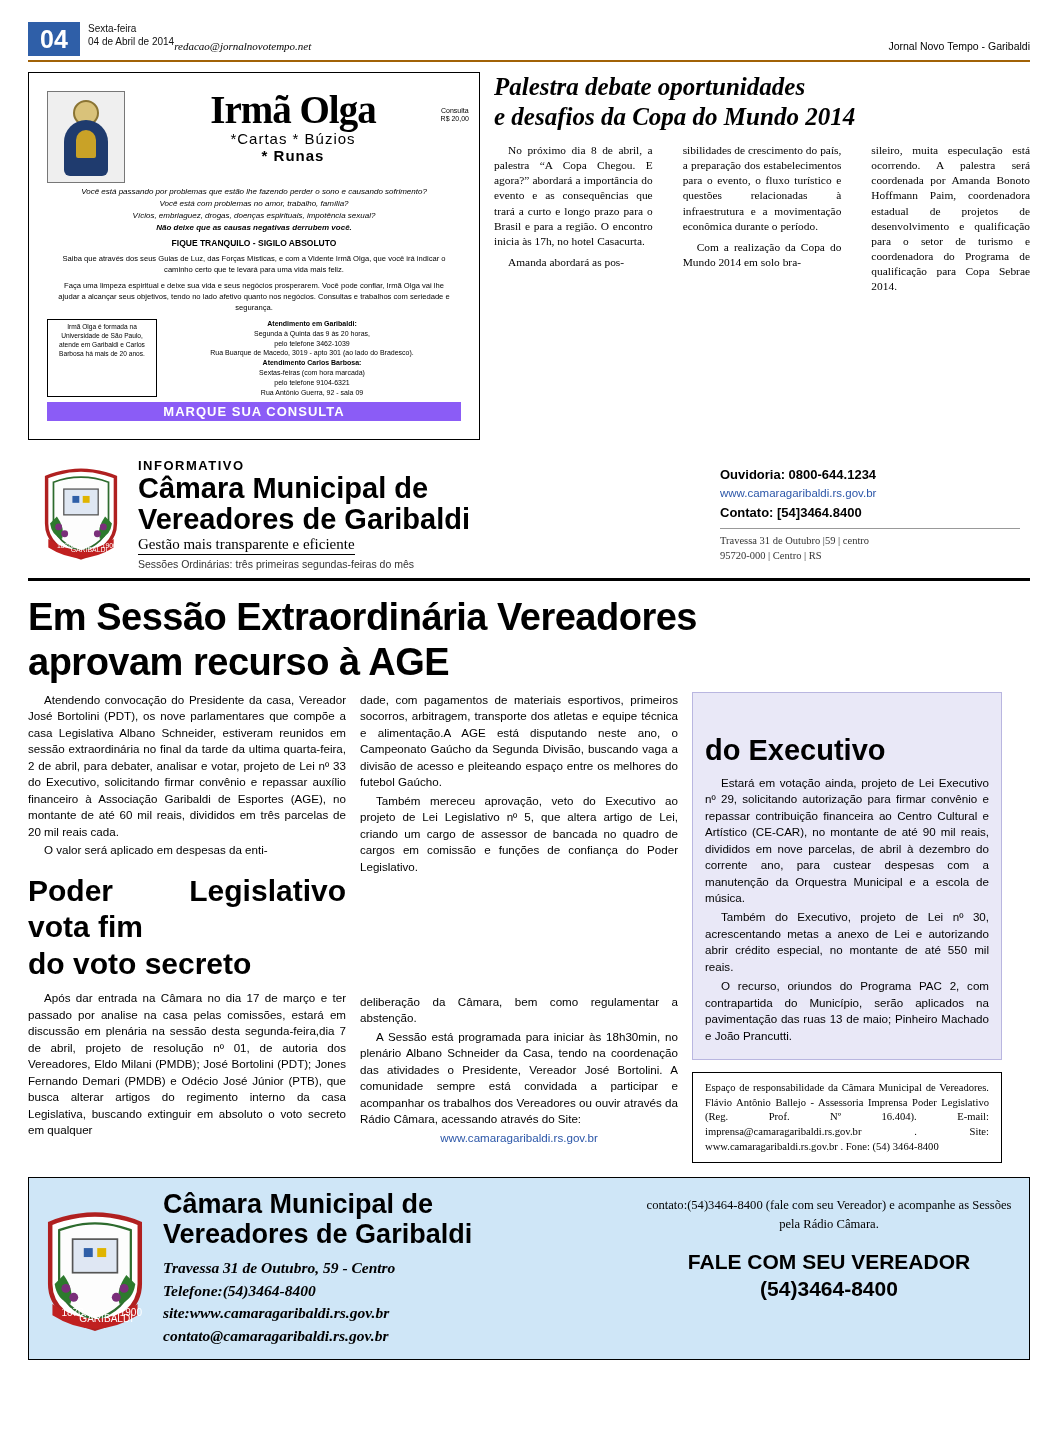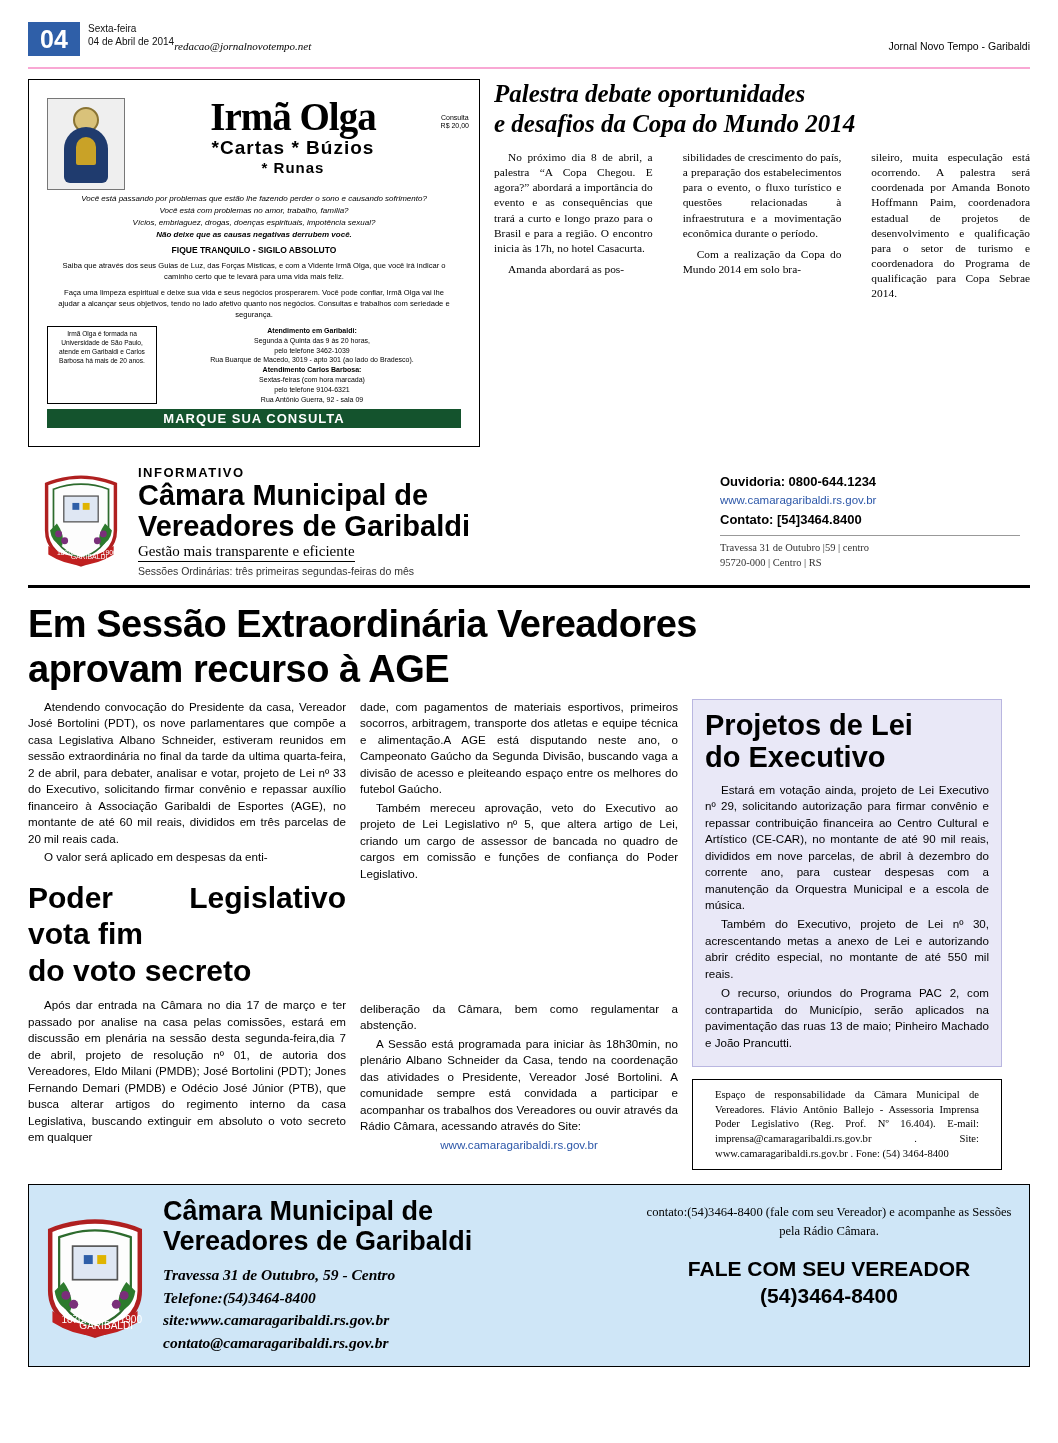--- a/index.html
+++ b/index.html
@@ -8,21 +8,21 @@
     width:1058px; height:1443px;
     background:#ffffff;
     font-family:"Liberation Sans", sans-serif;
     color:#000;
     position:relative;
     overflow:hidden;
   }
   .page { position:relative; width:1058px; height:1443px; padding:22px 28px; }
 
   
-  .masthead { display:flex; align-items:flex-start; border-bottom:2px solid #f9a8d4; padding-bottom:11px; }
+  .masthead { display:flex; align-items:flex-start; border-bottom:2px solid #a16207; padding-bottom:4px; }
   .folio-box { width:52px; height:34px; background:#2f5fa8; color:#fff; font-size:25px; font-weight:bold;
                display:flex; align-items:center; justify-content:center; font-family:"Liberation Sans",sans-serif; }
   .folio-date { margin-left:8px; line-height:1.25; font-size:10px; color:#111; padding-top:1px; }
   .masthead-mid { flex:1; font-family:"Liberation Serif", serif; font-size:11px; font-style:italic; padding-top:18px; }
   .masthead-right { font-size:10.5px; padding-top:18px; text-align:right; width:210px; }
 
   
   .topzone { display:flex; gap:14px; margin-top:10px; }
 
   
@@ -30,30 +30,30 @@
   .ad-head { display:flex; align-items:flex-start; }
   .ad-saint { width:78px; height:92px; background:#efefef; border:1px solid #777; position:relative; overflow:hidden; }
   .ad-saint .halo { position:absolute; left:50%; top:8px; width:26px; height:26px; margin-left:-13px; border-radius:50%;
                     background:#d9c27a; border:2px solid #8a7433; }
   .ad-saint .robe { position:absolute; left:50%; top:28px; margin-left:-22px; width:44px; height:56px;
                     background:#1f3b6e; border-radius:22px 22px 6px 6px; }
   .ad-saint .robe:after { content:""; position:absolute; left:50%; top:10px; margin-left:-10px; width:20px;height:28px;
                     background:#c9a227; border-radius:10px 10px 2px 2px; }
   .ad-title-wrap { flex:1; text-align:center; }
   .ad-title { font-family:"Liberation Serif", serif; font-weight:bold; font-size:39px; letter-spacing:-1px; line-height:0.95; }
-  .ad-sub { font-weight:bold; font-size:19px; letter-spacing:1px; margin-top:2px; }
+  .ad-sub { font-weight:normal; font-size:15px; letter-spacing:1px; margin-top:2px; }
   .ad-sub2 { font-weight:bold; font-size:15px; letter-spacing:1px; }
   .ad-price { position:absolute; right:10px; top:34px; font-size:7px; text-align:center; line-height:1.1; }
   .ad-body { font-size:7.6px; line-height:1.45; text-align:center; margin-top:5px; padding:0 6px; }
   .ad-bullets { font-size:8px; text-align:center; line-height:1.5; margin-top:3px;font-style:italic; }
   .ad-tranquil { font-size:8.5px; font-weight:bold; text-align:center; margin-top:4px; }
   .ad-cols { display:flex; gap:6px; margin-top:6px; }
   .ad-col-left { width:110px; border:1px solid #000; font-size:6.6px; line-height:1.35; padding:3px; text-align:center; }
   .ad-col-right { flex:1; font-size:7px; line-height:1.4; text-align:center; }
-  .ad-footer { margin-top:5px; background:#14532d; color:#fff; text-align:center; font-size:13px; font-weight:bold; letter-spacing:1px; padding:2px 0; }
+  .ad-footer { margin-top:5px; background:#8b5cf6; color:#fff; text-align:center; font-size:13px; font-weight:bold; letter-spacing:1px; padding:2px 0; }
 
   
   .article { flex:1; }
   .article h1 { font-family:"Liberation Serif", serif; font-style:italic; font-weight:bold;
                 font-size:25px; line-height:1.18; margin:0 0 12px 0; }
   .article-cols { display:flex; gap:30px; font-family:"Liberation Serif", serif; font-size:11.4px;
                   line-height:1.33; text-align:justify; }
   .article-cols p { margin:0 0 6px 0; text-indent:14px; }
   .article-cols div { flex:1; }
 
@@ -81,21 +81,21 @@
   .body-grid { display:flex; gap:14px; margin-top:6px; }
   .bcol { width:318px; font-family:"Liberation Sans", sans-serif; font-size:11.6px; line-height:1.42; text-align:justify; }
   .bcol p { margin:0 0 2px 0; text-indent:16px; }
   .subhead { font-size:30px; font-weight:bold; line-height:1.22; margin:14px 0 8px 0; }
 
   
   .rcol { width:310px; }
   .box-proj { background:#e9e8f7; border:1px solid #b9b6e0; padding:10px 12px 12px 12px; }
   .box-proj h2 { font-size:29px; font-weight:bold; line-height:1.1; margin:0 0 8px 0; }
   .box-proj p { margin:0 0 3px 0; font-size:11.6px; line-height:1.42; text-align:justify; text-indent:16px; }
-  .box-resp { border:1px solid #000; margin-top:12px; padding:8px 22px; font-family:"Liberation Serif", serif;
+  .box-resp { border:1px solid #000; margin-top:12px; padding:8px 12px; font-family:"Liberation Serif", serif;
               font-size:10.6px; line-height:1.38; text-align:justify; }
   .linkline { text-align:center; color:#2b56a8; text-indent:0 !important; }
 
   
   .footer { display:flex; margin-top:14px; border:1px solid #000; background:#cfe6f7; }
   .foot-left { width:600px; display:flex; align-items:center; padding:12px 10px; }
   .foot-crest { width:112px; height:118px; flex:none; }
   .foot-text { margin-left:12px; }
   .foot-title { font-size:27px; font-weight:bold; line-height:1.1; }
   .foot-addr { font-family:"Liberation Serif", serif; font-style:italic; font-weight:bold; font-size:15.5px; line-height:1.45; margin-top:8px; }
@@ -246,21 +246,21 @@
       <p>Também mereceu aprovação, veto do Executivo ao projeto de Lei Legislativo nº 5, que altera artigo de Lei, criando um cargo de assessor de bancada no quadro de cargos em comissão e funções de confiança do Poder Legislativo.</p>
       <div style="height:117px;"></div>
       <p style="text-indent:0;">deliberação da Câmara, bem como regulamentar a abstenção.</p>
       <p>A Sessão está programada para iniciar às 18h30min, no plenário Albano Schneider da Casa, tendo na coordenação das atividades o Presidente, Vereador José Bortolini. A comunidade sempre está convidada a participar e acompanhar os trabalhos dos Vereadores ou ouvir através da Rádio Câmara, acessando através do Site:</p>
       <p class="linkline">www.camaragaribaldi.rs.gov.br</p>
     </div>
 
     <div class="rcol">
       <div class="box-proj">
         <h2>
-          <span>Projetos de Lei</span><br>
+          <br>
           <span>do Executivo</span>
         </h2>
         <p>Estará em votação ainda, projeto de Lei Executivo nº 29, solicitando autorização para firmar convênio e repassar contribuição financeira ao Centro Cultural e Artístico (CE-CAR), no montante de até 90 mil reais, divididos em nove parcelas, de abril à dezembro do corrente ano, para custear despesas com a manutenção da Orquestra Municipal e a escola de música.</p>
         <p>Também do Executivo, projeto de Lei nº 30, acrescentando metas a anexo de Lei e autorizando abrir crédito especial, no montante de até 550 mil reais.</p>
         <p>O recurso, oriundos do Programa PAC 2, com contrapartida do Município, serão aplicados na pavimentação das ruas 13 de maio; Pinheiro Machado e João Prancutti.</p>
       </div>
       <div class="box-resp">Espaço de responsabilidade da Câmara Municipal de Vereadores. Flávio Antônio Ballejo - Assessoria Imprensa Poder Legislativo (Reg. Prof. Nº 16.404). E-mail: imprensa@camaragaribaldi.rs.gov.br . Site: www.camaragaribaldi.rs.gov.br . Fone: (54) 3464-8400</div>
     </div>
   </div>
 

